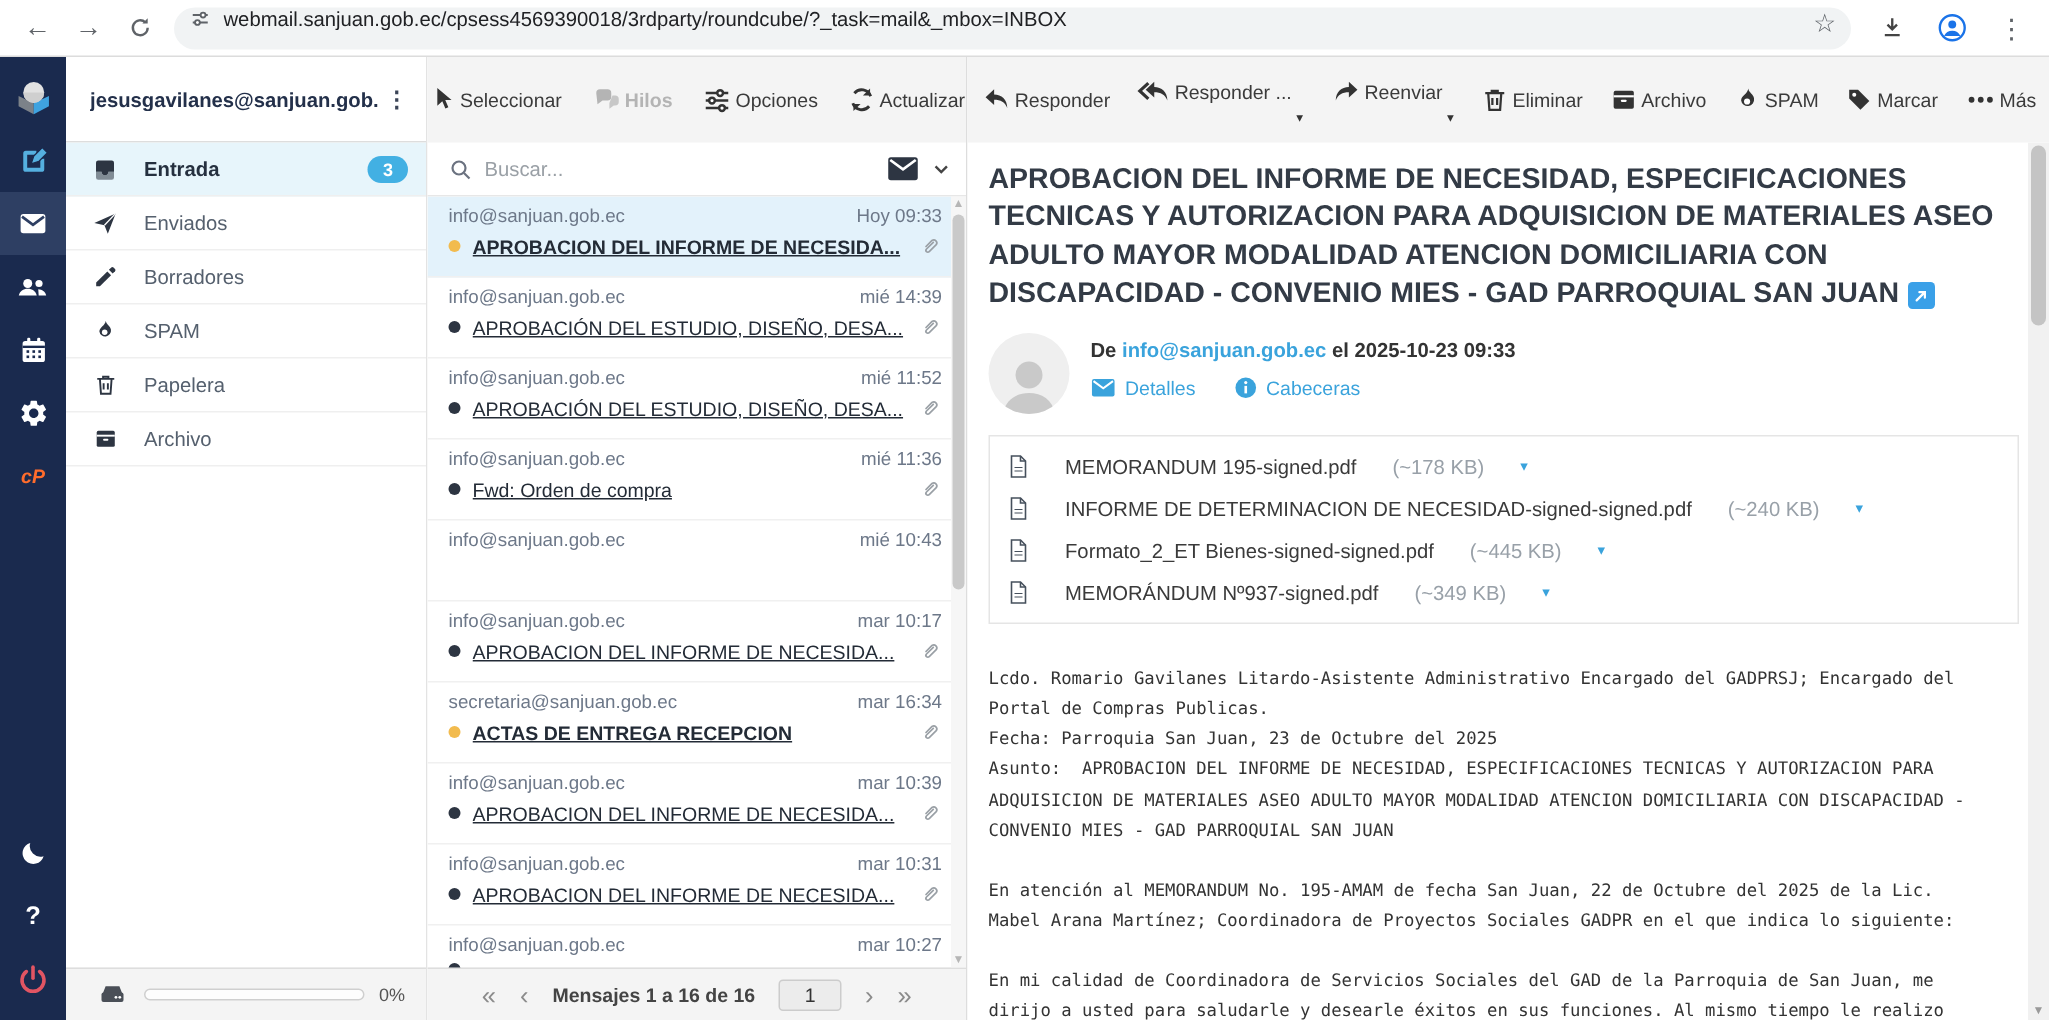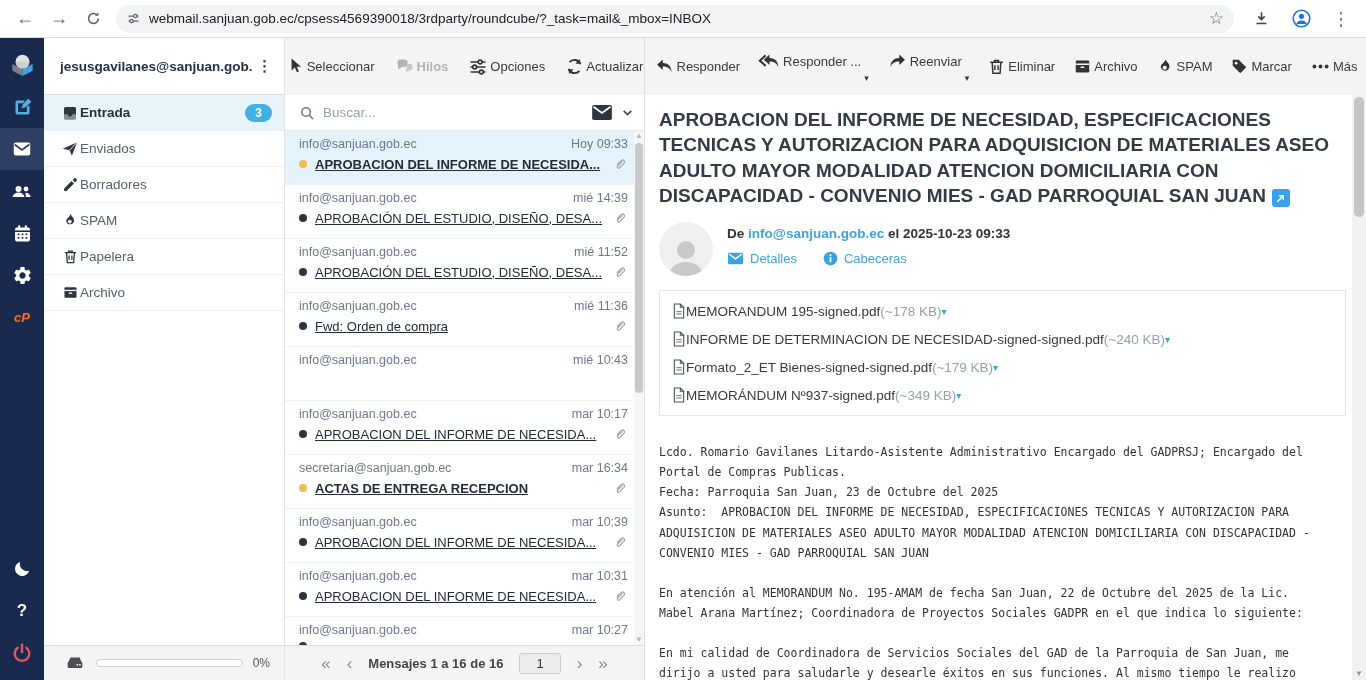--- a/index.html
+++ b/index.html
@@ -3,21 +3,21 @@
 <meta charset="utf-8">
 <style>
   * { margin:0; padding:0; box-sizing:border-box; }
   html,body { width:1366px; height:680px; overflow:hidden; background:#fff;
     font-family:"Liberation Sans", sans-serif; }
   .screen { width:1366px; height:680px; display:flex; flex-direction:column; position:relative; }
 
   
   .chrome { height:38px; background:#fff; border-bottom:1px solid #dcdcdc; display:flex; align-items:center; padding:0 8px; flex:0 0 38px; }
   .nav-ico { width:34px; height:30px; display:flex; align-items:center; justify-content:center; color:#5f6368; font-size:18px; cursor:pointer; }
-  .omnibox { flex:1; height:28px; background:#f1f3f4; border-radius:14px; margin:0 10px 0 6px; display:flex; align-items:center; padding:0 10px; }
+  .omnibox { flex:1; height:28px; background:#f1f3f4; border-radius:14px; margin:0 10px 0 6px; display:flex; align-items:flex-start; padding:0 10px; }
   .omnibox .url { flex:1; font-size:13.5px; color:#202124; white-space:nowrap; overflow:hidden; }
   .site-info { margin-right:8px; display:flex; }
   .chrome-right { display:flex; align-items:center; gap:6px; }
 
   
   .app { flex:1; display:flex; min-height:0; }
 
   
   .rail { width:44px; background:#1a2a4e; display:flex; flex-direction:column; align-items:center; padding:6px 0; flex:0 0 44px; }
   .rail-btn { width:44px; height:42px; display:flex; align-items:center; justify-content:center; cursor:pointer; }
@@ -25,21 +25,21 @@
   .rail-spacer { flex:1; }
   .cp-logo { color:#ff6c2c; font-weight:bold; font-style:italic; font-size:13px; }
   .q-ico { color:#fff; font-size:17px; font-weight:bold; }
 
   
   .folders { width:241px; background:#fff; border-right:1px solid #e3e3e3; display:flex; flex-direction:column; flex:0 0 241px; }
   .acct { height:57px; display:flex; align-items:center; padding:0 8px 0 16px; border-bottom:1px solid #ddd; }
   .acct-name { flex:1; font-size:13.5px; font-weight:bold; color:#23304a; white-space:nowrap; overflow:hidden; }
   .kebab { color:#3a4356; font-size:15px; font-weight:bold; padding:0 4px; cursor:pointer; letter-spacing:0; }
   .folder-list { flex:1; overflow:hidden; }
-  .folder { height:36px; display:flex; align-items:center; gap:0; padding:0 12px 0 16px; border-bottom:1px solid #efefef; font-size:13.5px; color:#55606e; cursor:pointer; }
+  .folder { height:36px; display:flex; align-items:center; gap:16px; padding:0 12px 0 16px; border-bottom:1px solid #efefef; font-size:13.5px; color:#55606e; cursor:pointer; }
   .folder.active { background:#e7f5fb; color:#25303f; font-weight:bold; }
   .badge { background:#42b0e3; color:#fff; font-size:12px; font-weight:bold; border-radius:10px; padding:2px 10px; margin-left:auto; }
   .f-ico { width:20px; display:flex; justify-content:center; }
 
   
   .panel-foot { height:35px; border-top:1px solid #ddd; background:#f4f4f4; display:flex; align-items:center; flex:0 0 35px; }
   .quota { display:flex; align-items:center; gap:10px; padding:0 14px 0 20px; width:100%; }
   .quota-bar { flex:1; height:8px; border:1px solid #cfcfcf; border-radius:5px; background:#fdfdfd; }
   .quota-pct { font-size:12px; color:#555; }
 
@@ -81,21 +81,21 @@
   .subject { font-size:19px; font-weight:bold; color:#333b46; line-height:1.33; }
   .extlink { display:inline-flex; width:18px; height:18px; background:#3aa0e8; border-radius:3px; align-items:center; justify-content:center; vertical-align:-2px; margin-left:6px; cursor:pointer; }
   .fromrow { display:flex; gap:14px; margin-top:14px; align-items:flex-start; }
   .avatar { width:54px; height:54px; border-radius:50%; background:#efefef; overflow:hidden; flex:0 0 54px; display:flex; align-items:flex-end; justify-content:center; }
   .from-meta { padding-top:4px; }
   .from-line { font-size:13.5px; color:#333;font-weight:bold; }
   .link { color:#3aa3dc; text-decoration:none; cursor:pointer; }
   .hdr-actions { display:flex; gap:26px; margin-top:10px; font-size:13px; }
   .hdr-actions .act { display:flex; align-items:center; gap:6px; color:#3aa3dc; cursor:pointer; }
   .att-box { border:1px solid #e5e5e5; margin-top:14px; padding:6px 12px; }
-  .att { display:flex; align-items:center; gap:0; height:28px; font-size:13.5px; color:#3a3a3a; cursor:pointer; }
+  .att { display:flex; align-items:center; gap:24px; height:28px; font-size:13.5px; color:#3a3a3a; cursor:pointer; }
   .att-size { color:#98a0a8; }
   .att-caret { color:#3aa3dc; font-size:10px; }
   .mailbody { margin-top:26px; font-family:"DejaVu Sans Mono", monospace; font-size:11.5px; line-height:1.75; color:#333; white-space:pre-wrap; }
   .cscroll { position:absolute; top:0; right:0; bottom:0; width:14px; background:#f1f1f1; }
   .cscroll .thumb { position:absolute; top:2px; left:2px; width:10px; height:120px; border-radius:5px; background:#c4c4c4; }
   .cscroll .arr { position:absolute; left:0; width:14px; text-align:center; font-size:8px; color:#9a9a9a; }
 
   svg { display:block; }
 </style>
 </head>
@@ -620,21 +620,21 @@
               <span class="att-size">(~240 KB)</span>
               <span class="att-caret">▾</span>
             </div>
             <div class="att">
               <svg width="14" height="16" viewBox="0 0 20 24" stroke="#46505c" stroke-width="1.6" fill="none">
                   <path d="M3 1.5h9l5 5v16H3z"></path>
                   <path d="M12 1.5v5h5"></path>
                   <path d="M6 13h8M6 16.5h8" stroke-width="1.2"></path>
                 </svg>
               <span>Formato_2_ET Bienes-signed-signed.pdf</span>
-              <span class="att-size">(~179 KB)</span>
+              <span class="att-size">(~445 KB)</span>
               <span class="att-caret">▾</span>
             </div>
             <div class="att">
               <svg width="14" height="16" viewBox="0 0 20 24" stroke="#46505c" stroke-width="1.6" fill="none">
                   <path d="M3 1.5h9l5 5v16H3z"></path>
                   <path d="M12 1.5v5h5"></path>
                   <path d="M6 13h8M6 16.5h8" stroke-width="1.2"></path>
                 </svg>
               <span>MEMORÁNDUM Nº937-signed.pdf</span>
               <span class="att-size">(~349 KB)</span>

